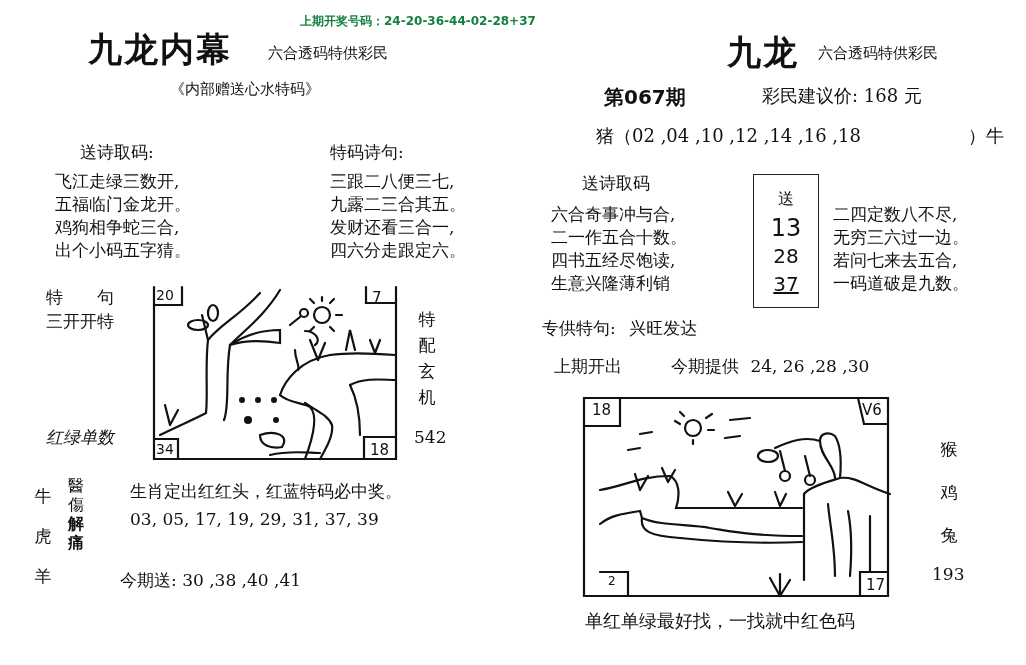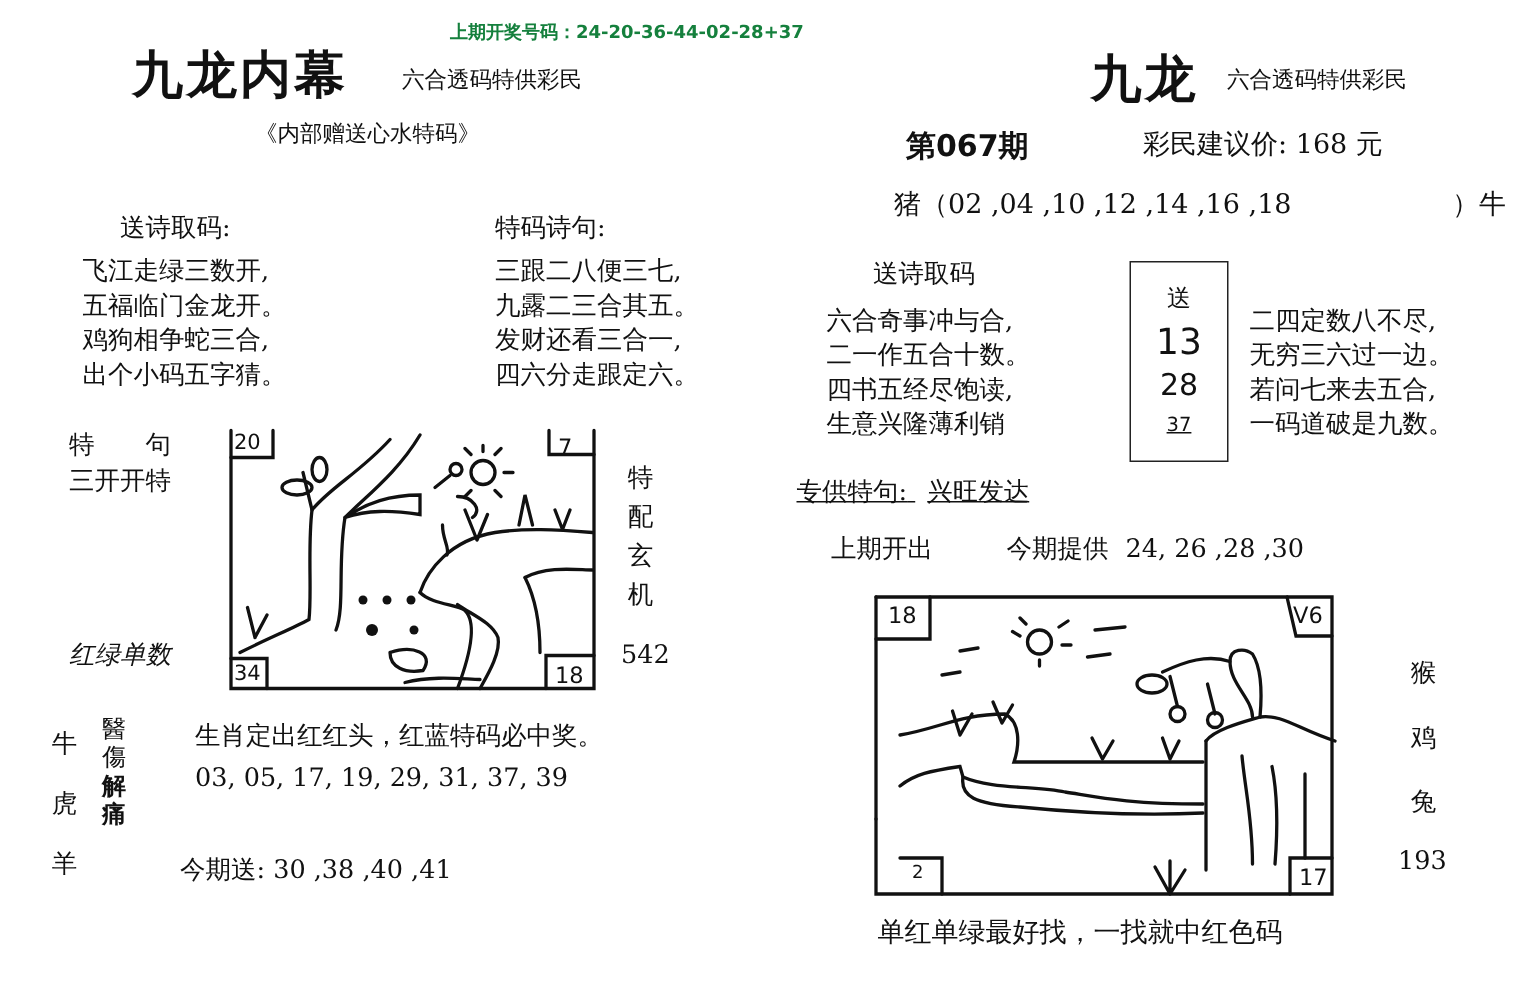--- a/index.html
+++ b/index.html
@@ -137,31 +137,31 @@
   <div>六合奇事冲与合,</div>
   <div>二一作五合十数。</div>
   <div>四书五经尽饱读,</div>
   <div>生意兴隆薄利销</div>
 </div>
 
 <div class="box vcol" style="left:753px;top:174px;width:64px;height:132px;">
   <div style="font-size:16px;margin-top:14px;">送</div>
   <div class="sans" style="font-size:24px;margin-top:4px;line-height:28px;">13</div>
   <div class="sans" style="font-size:20px;line-height:28px;">28</div>
-  <div class="sans" style="font-size:13px;line-height:28px;text-decoration:underline;">37</div>
+  <div class="sans" style="font-size:20px;line-height:28px;text-decoration:underline;">37</div>
 </div>
 
 <div class="abs t17 lines" style="left:833px;top:203px;">
   <div>二四定数八不尽,</div>
   <div>无穷三六过一边。</div>
   <div>若问七来去五合,</div>
   <div>一码道破是九数。</div>
 </div>
 
-<div class="abs t17" style="left:531px;top:317px;text-decoration:underline;">
+<div class="abs t17" style="left:542px;top:317px;">
   <span>专供特句:</span>
   <span style="margin-left:8px;">兴旺发达</span>
 </div>
 <div class="abs t17" style="left:554px;top:355px;">上期开出</div>
 <div class="abs t17" style="left:671px;top:355px;">
   <span>今期提供</span>
   <span style="margin-left:6px;">24,  26 ,28 ,30</span>
 </div>
 
 <div class="abs" style="left:580px;top:396px;width:312px;height:202px;">

